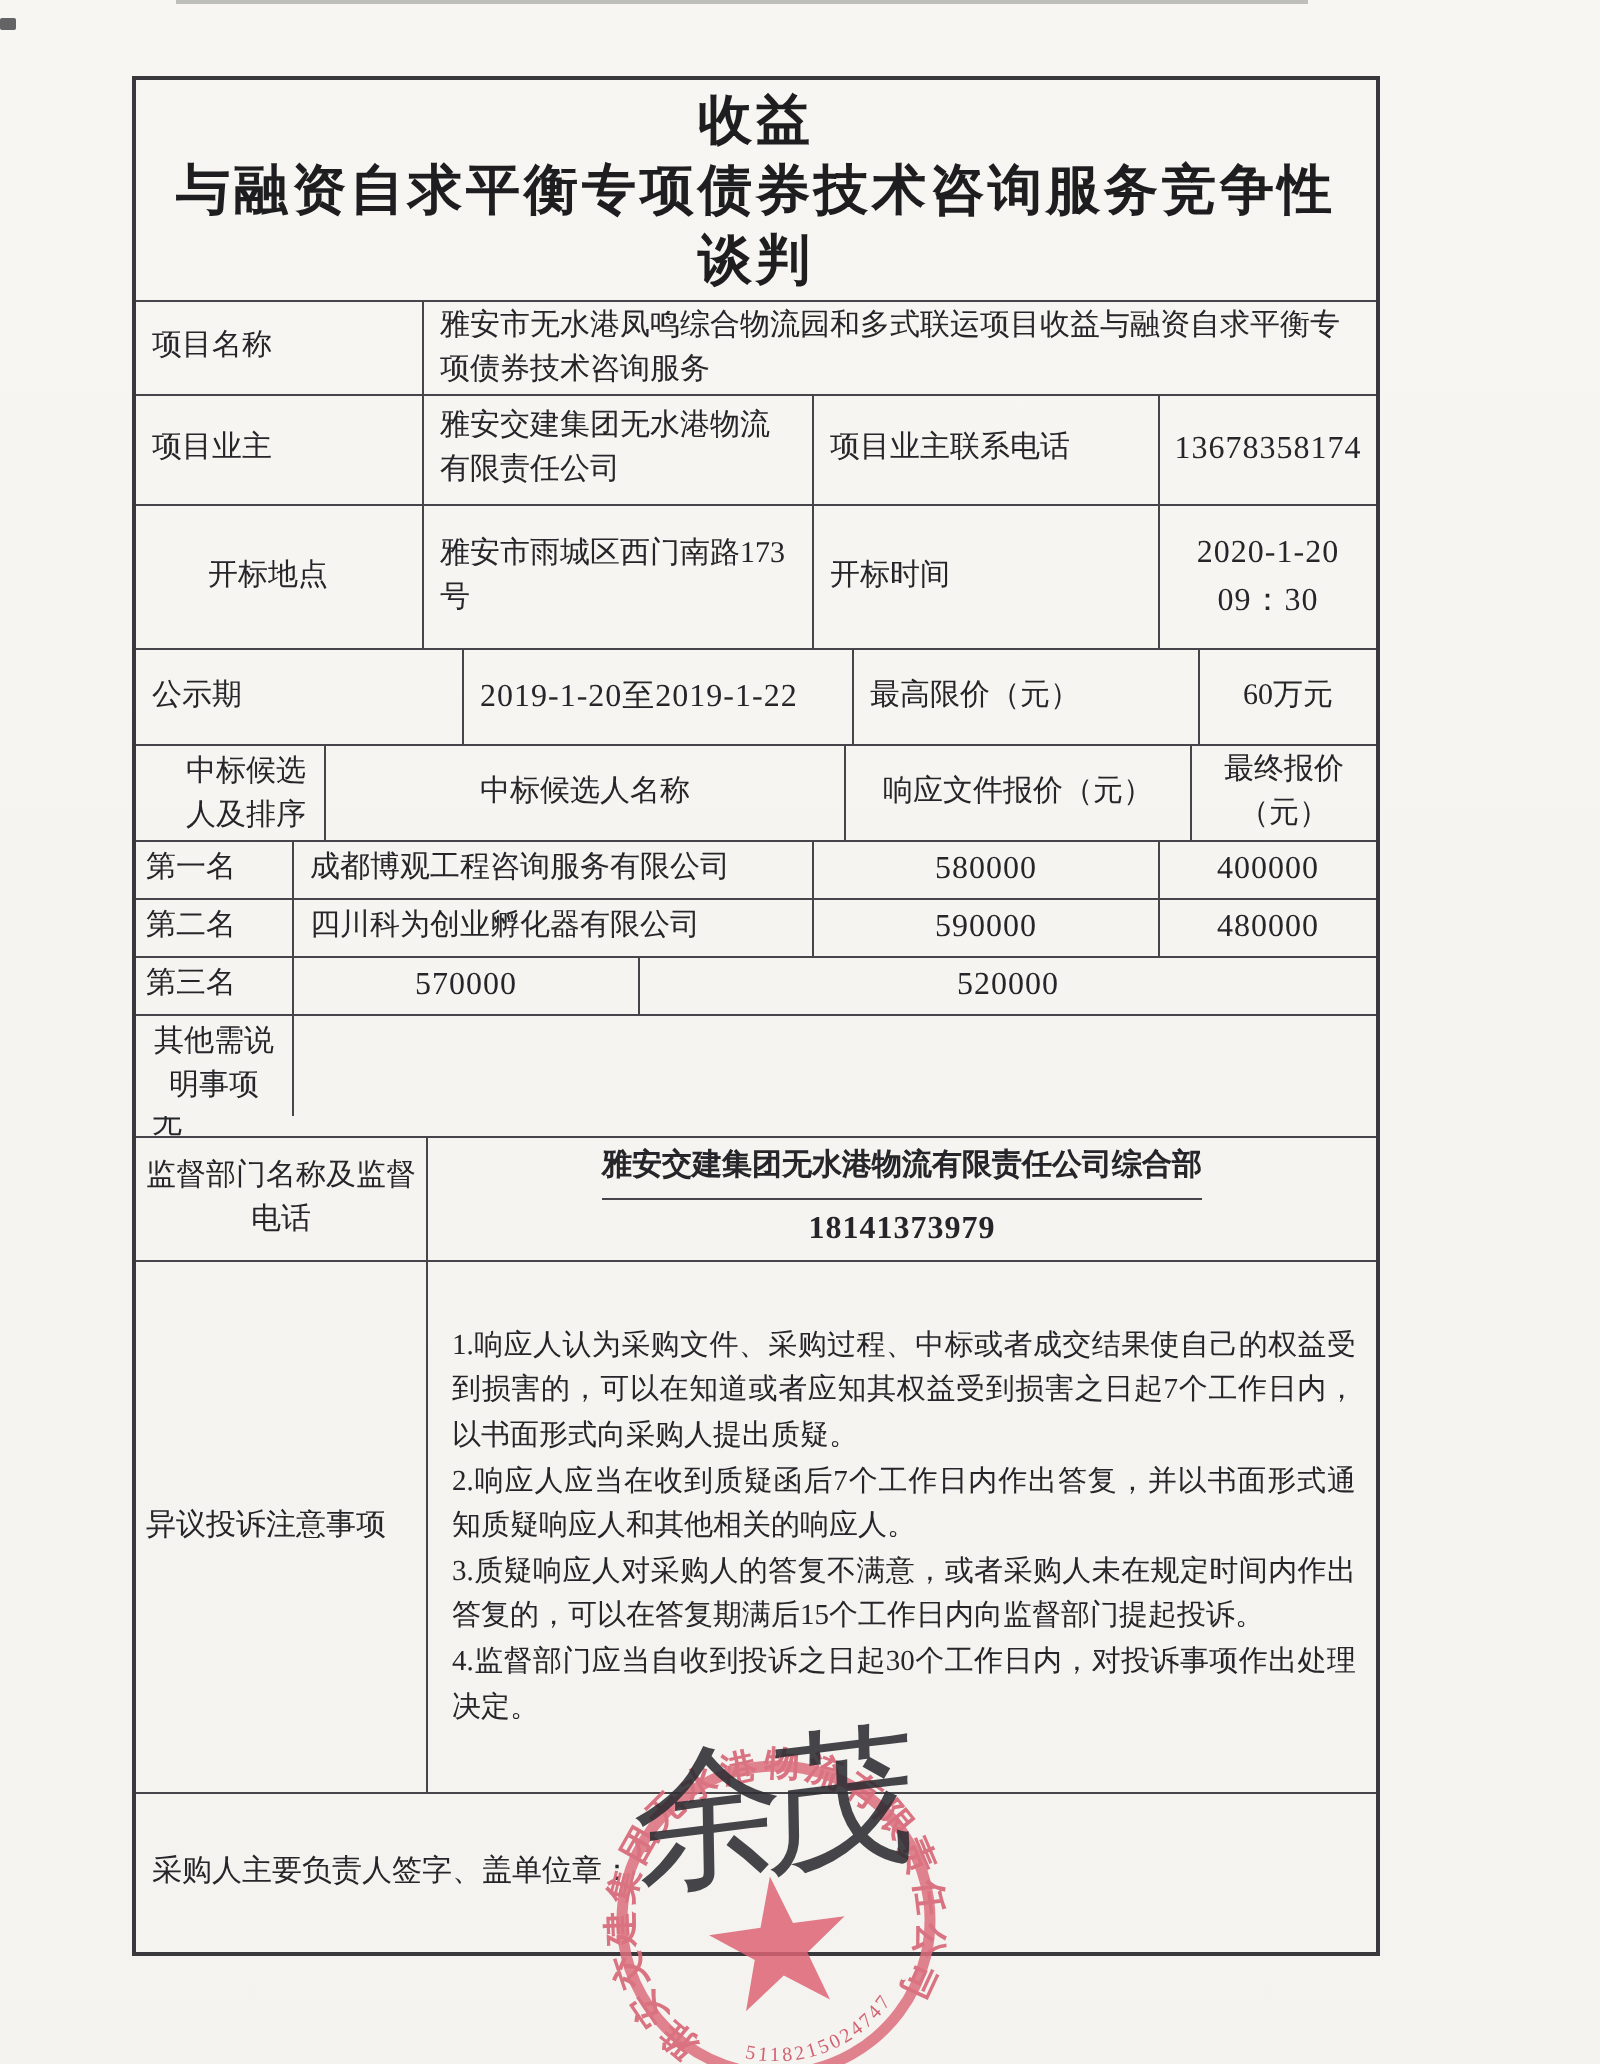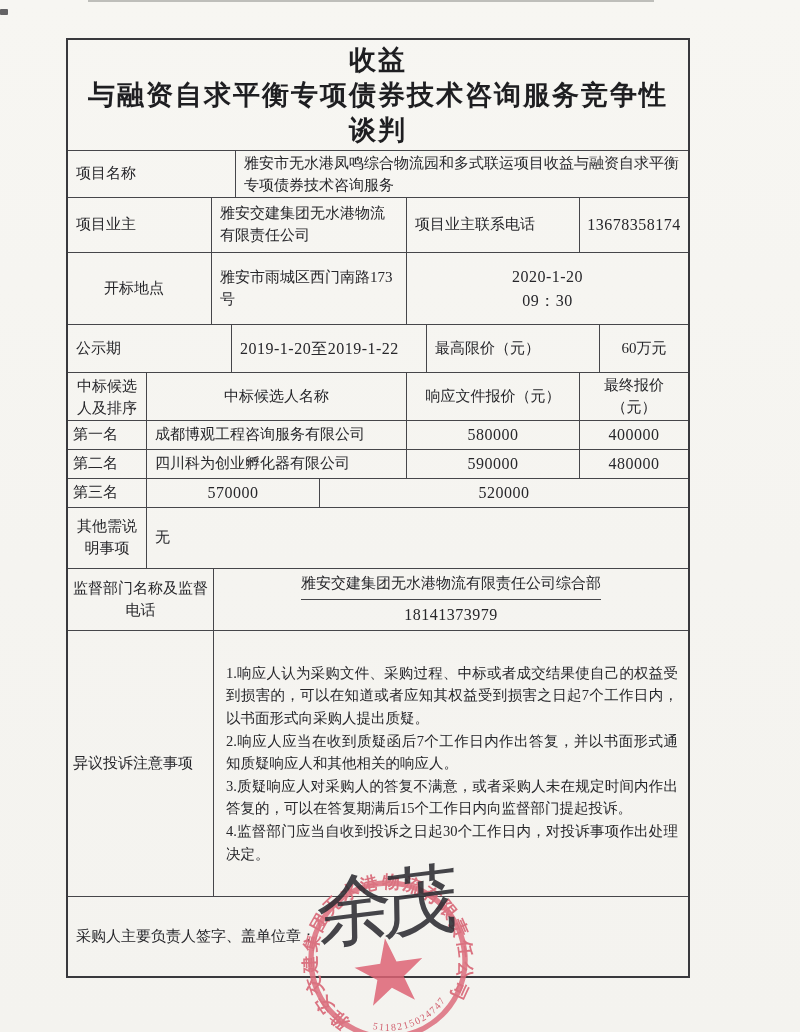--- a/index.html
+++ b/index.html
@@ -31,21 +31,21 @@
   .num{font-size:16px; letter-spacing:.5px;}
   .wrapc{flex-wrap:wrap; text-align:center;}
 
   .title-cell{
     flex:1; flex-direction:column; justify-content:center; border-right:none;
     font-family:"Liberation Sans", sans-serif; font-weight:700;
     font-size:27px; line-height:35px; letter-spacing:2px; text-align:center; color:#1e1e21;
   }
   .obj-items{display:block; padding:6px 10px 6px 12px; font-size:14.5px; line-height:1.56; text-align:justify;}
   .obj-items > div{margin:0;}
-  .sup-right{flex:1; display:flex; flex-direction:column; border-right:none; padding:0;}
+  .sup-right{flex:1; display:flex; flex-direction:column; border-right:none; padding:0;font-weight:bold;}
   .sup-sub{flex:1; display:flex; align-items:center; justify-content:center; box-sizing:border-box;}
   .sup-sub.first{border-bottom:1.6px solid #46464a;}
 
   
   .seal{
     position:absolute; left:284px; top:856px; width:208px; height:208px;
     transform:rotate(-8deg); opacity:.93; z-index:3; pointer-events:none;
   }
   .signature{
     position:absolute; left:316px; top:868px; z-index:4;
@@ -65,48 +65,49 @@
 
     <div class="row" style="height:111px;">
       <div class="cell title-cell">
         <div>雅安市无水港凤鸣综合物流园和多式联运项目收益</div>
         <div>与融资自求平衡专项债券技术咨询服务竞争性谈判</div>
         <div>结果公示</div>
       </div>
     </div>
 
     <div class="row" style="height:47px;">
-      <div class="cell" style="width:168px;">项目名称</div>
+      <div class="cell" style="width:144px;font-family:Liberation Mono, monospace;">项目名称</div>
       <div class="cell endc" style="flex:1; line-height:1.5;">雅安市无水港凤鸣综合物流园和多式联运项目收益与融资自求平衡专项债券技术咨询服务</div>
     </div>
 
     <div class="row" style="height:55px;">
       <div class="cell" style="width:144px;">项目业主</div>
       <div class="cell" style="width:195px;">雅安交建集团无水港物流有限责任公司</div>
       <div class="cell" style="width:173px;">项目业主联系电话</div>
       <div class="cell endc center num" style="flex:1;">13678358174</div>
     </div>
 
     <div class="row" style="height:72px;">
       <div class="cell" style="width:144px;padding-left:36px;">开标地点</div>
       <div class="cell" style="width:195px;">雅安市雨城区西门南路173号</div>
+      <div class="cell" style="width:173px;">开标时间</div>
       <div class="cell endc center num" style="flex:1; flex-direction:column; justify-content:center;">
         <div>2020-1-20</div>
         <div>09：30</div>
       </div>
     </div>
 
     <div class="row" style="height:48px;">
       <div class="cell" style="width:164px;">公示期</div>
       <div class="cell num" style="width:195px;">2019-1-20至2019-1-22</div>
       <div class="cell" style="width:173px;">最高限价（元）</div>
       <div class="cell endc center" style="flex:1;">60万元</div>
     </div>
 
-    <div class="row" style="height:48px;">
+    <div class="row" style="height:48px;padding-left:16px;">
       <div class="cell center wrapc" style="width:79px; padding:3px 4px;">中标候选人及排序</div>
       <div class="cell center" style="width:260px;">中标候选人名称</div>
       <div class="cell center" style="width:173px;">响应文件报价（元）</div>
       <div class="cell endc center" style="flex:1; padding:3px 2px;">最终报价（元）</div>
     </div>
 
     <div class="row" style="height:29px;">
       <div class="cell" style="width:79px; padding:2px 5px;">第一名</div>
       <div class="cell" style="width:260px;">成都博观工程咨询服务有限公司</div>
       <div class="cell center num" style="width:173px;">580000</div>
@@ -117,21 +118,21 @@
       <div class="cell" style="width:260px;">四川科为创业孵化器有限公司</div>
       <div class="cell center num" style="width:173px;">590000</div>
       <div class="cell endc center num" style="flex:1;">480000</div>
     </div>
     <div class="row" style="height:29px;">
       <div class="cell" style="width:79px; padding:2px 5px;">第三名</div>
       <div class="cell center num" style="width:173px;">570000</div>
       <div class="cell endc center num" style="flex:1;">520000</div>
     </div>
 
-    <div class="row" style="height:61px;">
+    <div class="row" style="height:61px;flex-direction:column;">
       <div class="cell center wrapc" style="width:79px; padding:3px 4px;">其他需说明事项</div>
       <div class="cell endc" style="flex:1;">无</div>
     </div>
 
     <div class="row" style="height:62px;">
       <div class="cell center wrapc" style="width:146px; padding:3px 5px;">监督部门名称及监督电话</div>
       <div class="cell sup-right endc">
         <div class="sup-sub first">雅安交建集团无水港物流有限责任公司综合部</div>
         <div class="sup-sub num">18141373979</div>
       </div>

